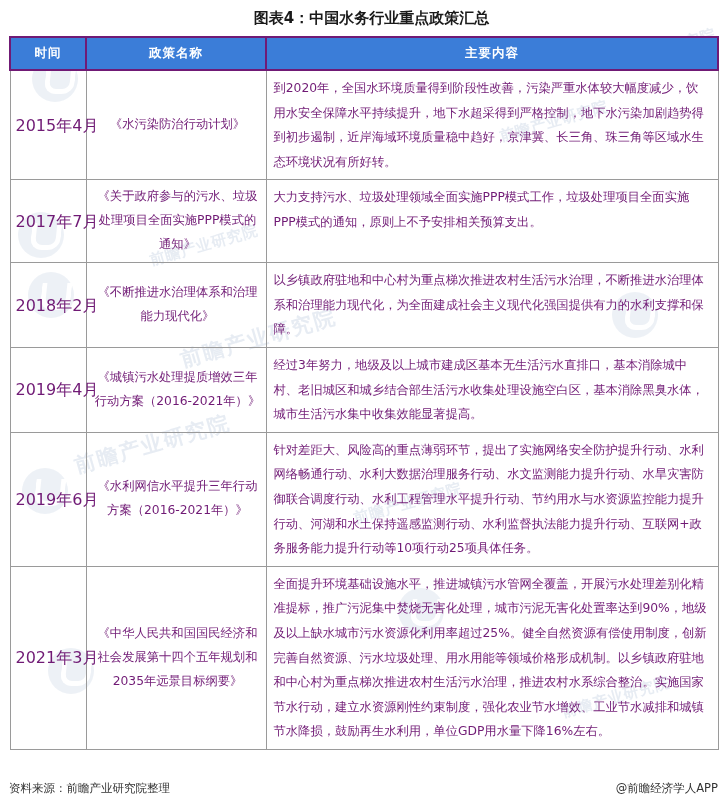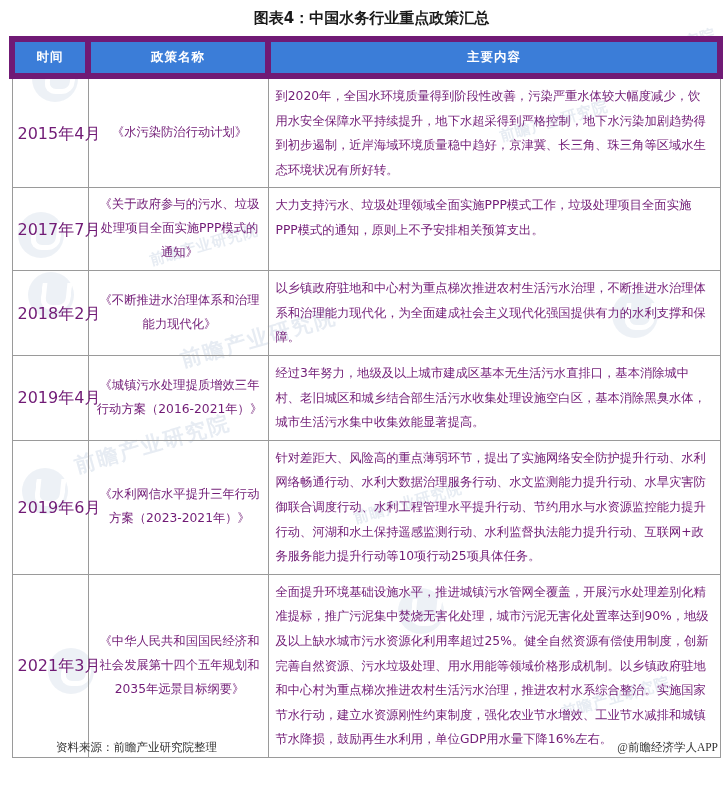--- a/index.html
+++ b/index.html
@@ -81,21 +81,21 @@
   .policy-table col.c-time    { width: 76px; }
   .policy-table col.c-name    { width: 180px; }
   .policy-table col.c-content { width: 452px; }
 
   .policy-table th {
     background: #3b7dd8;
     color: #ffffff;
     font-size: 12.5px;
     font-weight: bold;
     height: 31px;
-    border: 6px solid #701a75;
+    border: 2px solid #701a75;
     text-align: center;
     letter-spacing: 1px;
     padding: 0;
   }
   .policy-table td {
     border: 1px solid #9a9a9a;
     font-size: 12.3px;
     color: #701a75;
     line-height: 1.95;
     padding: 5px 5px;
@@ -117,31 +117,30 @@
     padding-right: 7px;
     line-height: 2.0;
     vertical-align: top;
   }
 
   
   .footer {
     position: absolute;
     left: 9px;
     right: 9px;
-    top: 740px;
+    top: 781px;
     display: flex;
     justify-content: space-between;
     align-items: center;
     font-size: 11.5px;
     color: #333333;
     z-index: 10;
-    margin-left: 47px;
   }
   .footer .source { text-align: left; }
-  .footer .brand  { text-align: center; font-family: Liberation Serif, serif; }
+  .footer .brand  { text-align: center; }
 </style>
 </head>
 <body>
 
 <div class="wm-layer">
   <div class="wm-logo" style="left:32px;  top:56px;"></div>
   <div class="wm-logo" style="left:18px;  top:212px;"></div>
   <div class="wm-logo" style="left:28px;  top:272px;"></div>
   <div class="wm-logo" style="left:22px;  top:468px;"></div>
   <div class="wm-logo" style="left:48px;  top:648px;"></div>
@@ -188,21 +187,21 @@
       <td class="cell-name">《不断推进水治理体系和治理能力现代化》</td>
       <td class="cell-content">以乡镇政府驻地和中心村为重点梯次推进农村生活污水治理，不断推进水治理体系和治理能力现代化，为全面建成社会主义现代化强国提供有力的水利支撑和保障。</td>
     </tr>
     <tr>
       <td class="cell-time">2019年4月</td>
       <td class="cell-name">《城镇污水处理提质增效三年行动方案（2016-2021年）》</td>
       <td class="cell-content">经过3年努力，地级及以上城市建成区基本无生活污水直排口，基本消除城中村、老旧城区和城乡结合部生活污水收集处理设施空白区，基本消除黑臭水体，城市生活污水集中收集效能显著提高。</td>
     </tr>
     <tr>
       <td class="cell-time">2019年6月</td>
-      <td class="cell-name">《水利网信水平提升三年行动方案（2023-2021年）》</td>
+      <td class="cell-name">《水利网信水平提升三年行动方案（2016-2021年）》</td>
       <td class="cell-content">针对差距大、风险高的重点薄弱环节，提出了实施网络安全防护提升行动、水利网络畅通行动、水利大数据治理服务行动、水文监测能力提升行动、水旱灾害防御联合调度行动、水利工程管理水平提升行动、节约用水与水资源监控能力提升行动、河湖和水土保持遥感监测行动、水利监督执法能力提升行动、互联网+政务服务能力提升行动等10项行动25项具体任务。</td>
     </tr>
     <tr>
       <td class="cell-time">2021年3月</td>
       <td class="cell-name">《中华人民共和国国民经济和社会发展第十四个五年规划和2035年远景目标纲要》</td>
       <td class="cell-content">全面提升环境基础设施水平，推进城镇污水管网全覆盖，开展污水处理差别化精准提标，推广污泥集中焚烧无害化处理，城市污泥无害化处置率达到90%，地级及以上缺水城市污水资源化利用率超过25%。健全自然资源有偿使用制度，创新完善自然资源、污水垃圾处理、用水用能等领域价格形成机制。以乡镇政府驻地和中心村为重点梯次推进农村生活污水治理，推进农村水系综合整治。实施国家节水行动，建立水资源刚性约束制度，强化农业节水增效、工业节水减排和城镇节水降损，鼓励再生水利用，单位GDP用水量下降16%左右。</td>
     </tr>
   </tbody>
 </table>
 

